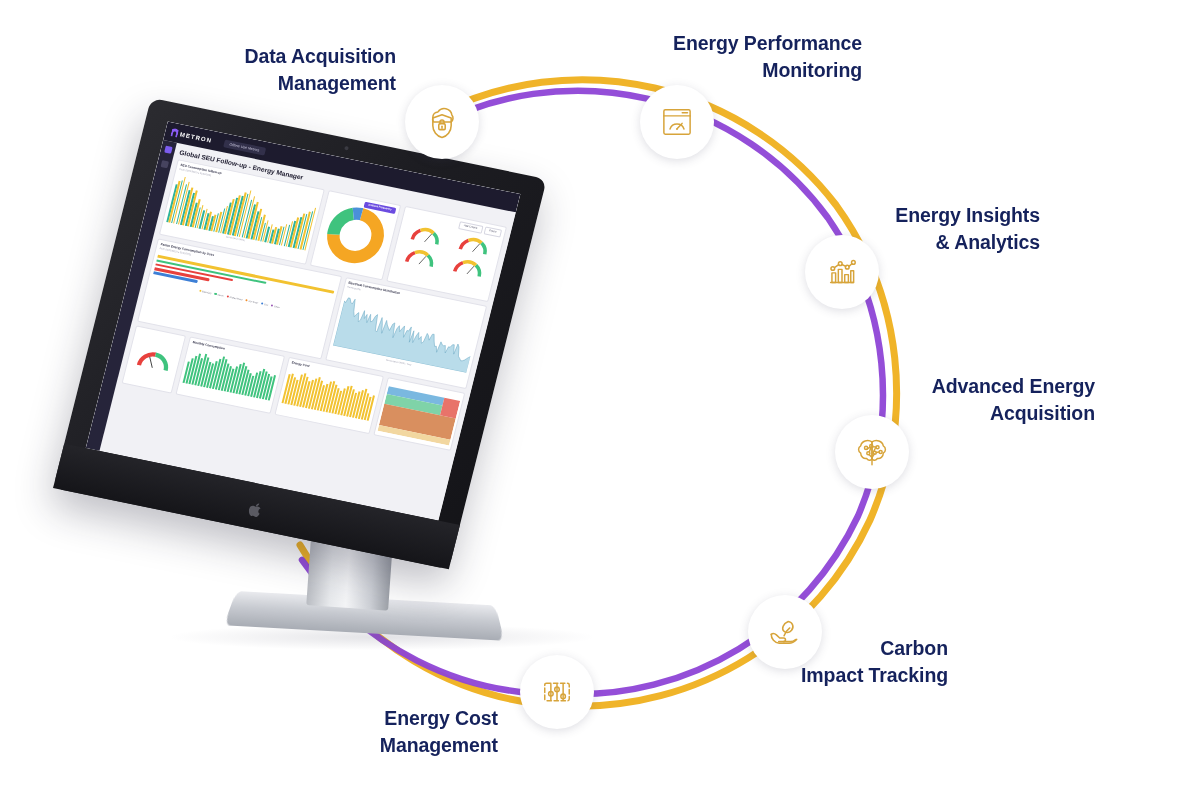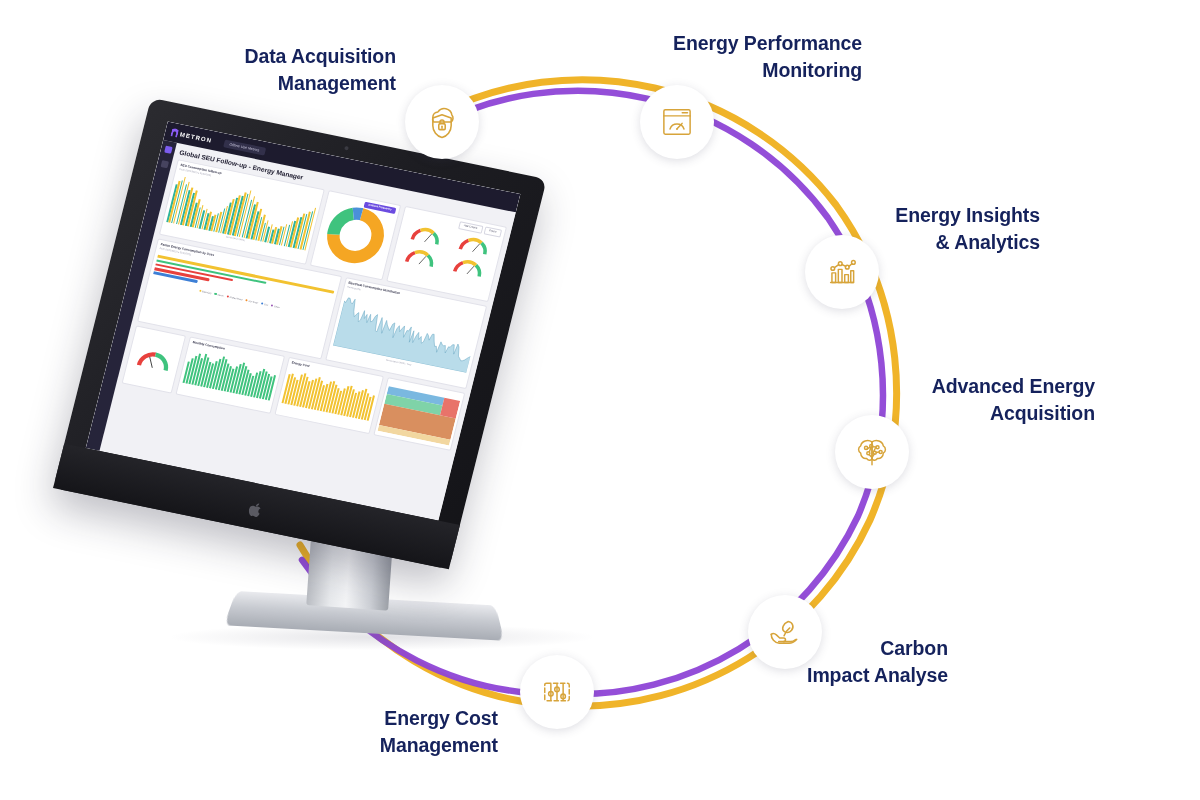--- a/index.html
+++ b/index.html
@@ -553,21 +553,21 @@
     <div class="node-bubble" style="left:748px; top:595px;">
       <svg width="44" height="44" viewBox="0 0 48 48" fill="none" stroke="#d7a43a" stroke-width="1.7" stroke-linecap="round" stroke-linejoin="round">
         <path d="M27.5 12.5c4.6 0.6 6.8 5.6 3.7 9.6-2.4 3-6.4 3.4-8.6 0.9-2.3-2.6-1-8 4.9-10.5z"></path>
         <path d="M23 28c1.6-4 3.6-6.3 6.2-8.4"></path>
         <path d="M9 26.5c1.8-1.3 4.2-0.6 5.6 0.7l3.6 3.3h4.3a2 2 0 0 1 0 4h-5.3"></path>
         <path d="M22.5 34.5h7.8c2.1 0 3.7-1 5.3-2.3"></path>
         <path d="M9 26.5c-0.2 4.8 3.7 9.4 8.7 9.8h10.8c3.6 0 6-1.9 8.2-4.2"></path>
       </svg>
     </div>
     <div class="node-label lbl-r" style="left:700px; top:635px; width:248px;">Carbon
-Impact Analyse</div>
+Impact Tracking</div>
   </div>
 
   <div class="node">
     <div class="node-bubble" style="left:520px; top:655px;">
       <svg width="42" height="42" viewBox="0 0 48 48" fill="none" stroke="#d7a43a" stroke-width="1.7" stroke-linecap="round" stroke-linejoin="round">
         <path d="M12 14h24a2 2 0 0 1 2 2v16a2 2 0 0 1-2 2H12a2 2 0 0 1-2-2V16a2 2 0 0 1 2-2z" stroke-dasharray="5 3"></path>
         <path d="M17 15v18M24 15v18M31 15v18"></path>
         <circle cx="17" cy="26" r="2.6"></circle>
         <circle cx="24" cy="21" r="2.6"></circle>
         <circle cx="31" cy="29" r="2.6"></circle>

